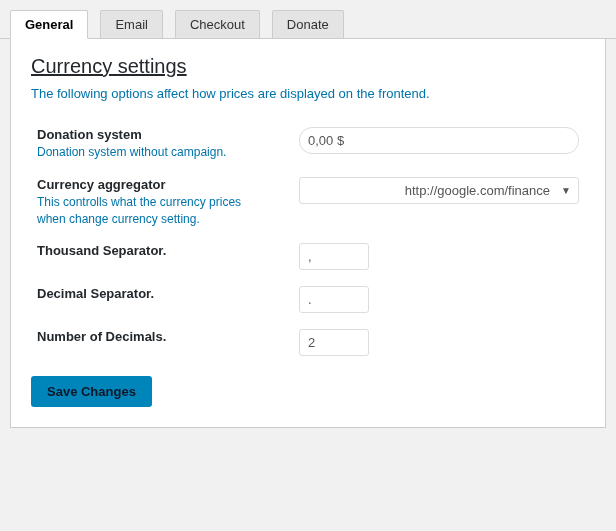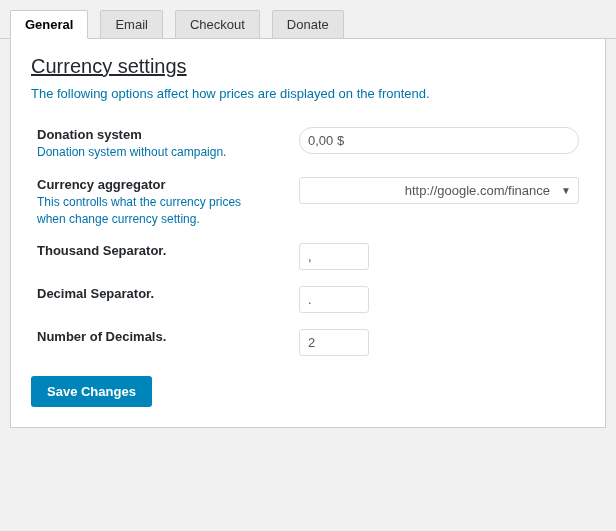--- a/index.html
+++ b/index.html
@@ -137,21 +137,21 @@
       border: 1px solid #ddd;
       border-radius: 3px;
       font-size: 13px;
       color: #555;
       background: #fff;
       outline: none;
     }
     
     .save-btn {
       background: #0085ba;
-      color: #ffffff;
+      color: #0f172a;
       border: none;
       padding: 8px 16px;
       font-size: 13px;
       border-radius: 3px;
       cursor: pointer;
       margin-top: 12px;
       font-weight: 600;
     }
   </style>
 </head>

